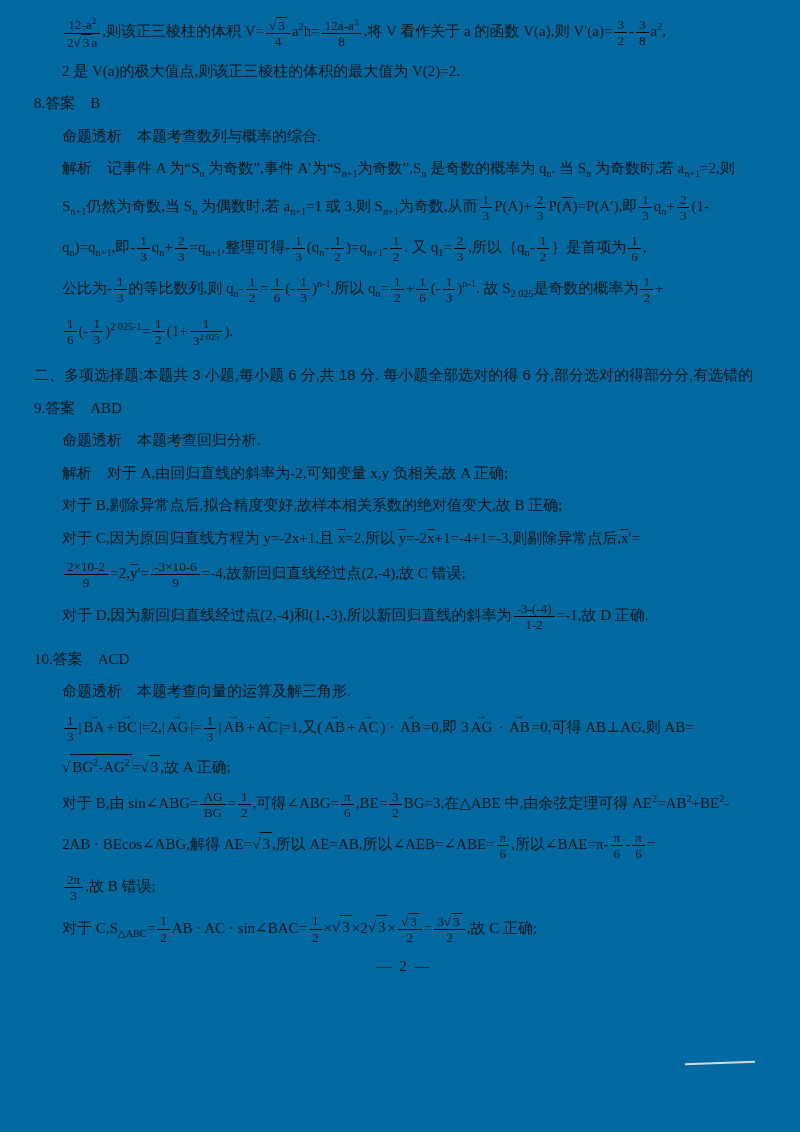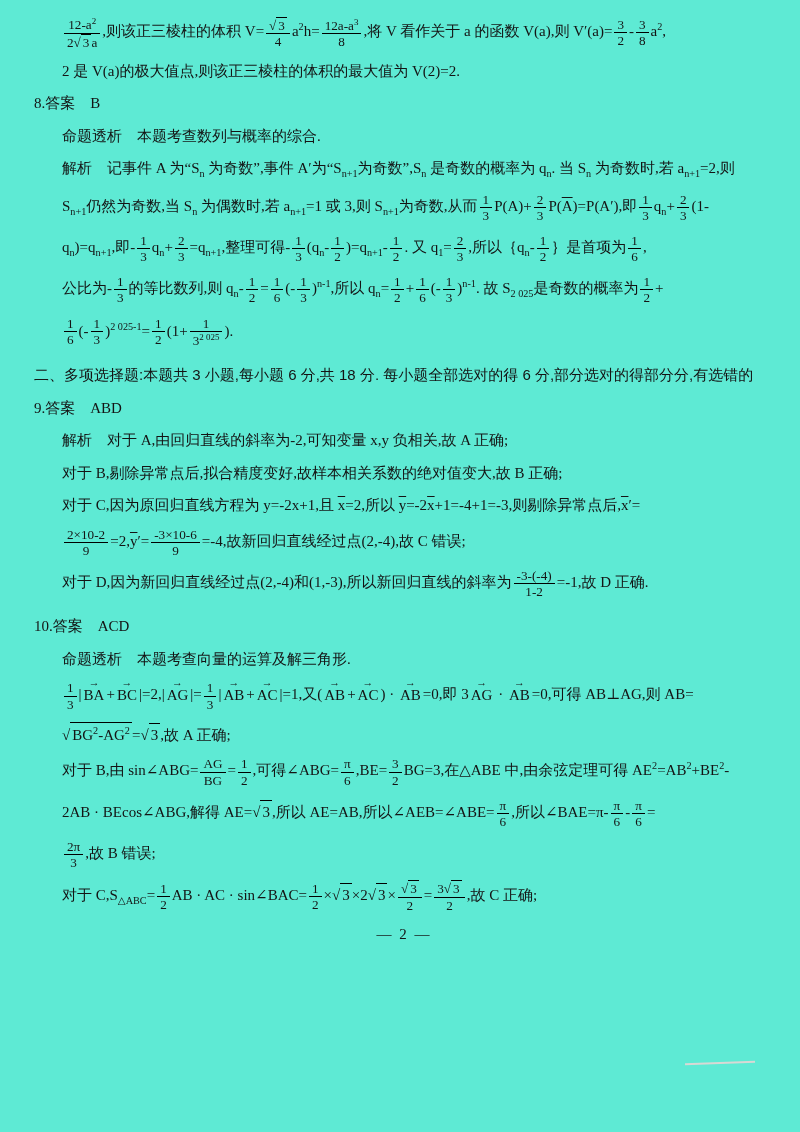--- a/index.html
+++ b/index.html
@@ -1,18 +1,18 @@
 <!DOCTYPE html>
 <html><head>
 <meta charset="utf-8">
 <style>
   html,body{margin:0;padding:0;}
   body{background:#ffffff;}
   .page{
-    width:800px;height:1132px;box-sizing:border-box;background:#5eead4;
+    width:800px;height:1132px;box-sizing:border-box;background:#0369a1;
     padding:16px 26px 6px 34px;
     font-family:"Liberation Serif","DejaVu Serif",serif;
     font-size:15px;line-height:1.5;color:#141414;
     overflow:hidden;position:relative;
   }
   .line{margin-bottom:10px;}
   .indent{padding-left:28px;}
   .gap-top{margin-top:16px;}
   b{font-family:"Liberation Sans","DejaVu Sans",sans-serif;font-weight:normal;}
   .frac{display:inline-block;text-align:center;vertical-align:middle;margin:0 2px;line-height:1.15;font-size:0.88em;}
@@ -40,20 +40,21 @@
   <div class="line indent"><b>命题透析</b>　本题考查数列与概率的综合.</div>
   <div class="line indent"><b>解析</b>　记事件 A 为“S<sub>n</sub> 为奇数”,事件 A′为“S<sub>n+1</sub>为奇数”,S<sub>n</sub> 是奇数的概率为 q<sub>n</sub>. 当 S<sub>n</sub> 为奇数时,若 a<sub>n+1</sub>=2,则</div>
   <div class="line indent">S<sub>n+1</sub>仍然为奇数,当 S<sub>n</sub> 为偶数时,若 a<sub>n+1</sub>=1 或 3,则 S<sub>n+1</sub>为奇数,从而<span class="frac"><span class="num">1</span><span class="den">3</span></span>P(A)+<span class="frac"><span class="num">2</span><span class="den">3</span></span>P(<span class="ol">A</span>)=P(A′),即<span class="frac"><span class="num">1</span><span class="den">3</span></span>q<sub>n</sub>+<span class="frac"><span class="num">2</span><span class="den">3</span></span>(1-</div>
   <div class="line indent">q<sub>n</sub>)=q<sub>n+1</sub>,即-<span class="frac"><span class="num">1</span><span class="den">3</span></span>q<sub>n</sub>+<span class="frac"><span class="num">2</span><span class="den">3</span></span>=q<sub>n+1</sub>,整理可得-<span class="frac"><span class="num">1</span><span class="den">3</span></span>(q<sub>n</sub>-<span class="frac"><span class="num">1</span><span class="den">2</span></span>)=q<sub>n+1</sub>-<span class="frac"><span class="num">1</span><span class="den">2</span></span>. 又 q<sub>1</sub>=<span class="frac"><span class="num">2</span><span class="den">3</span></span>,所以｛q<sub>n</sub>-<span class="frac"><span class="num">1</span><span class="den">2</span></span>｝是首项为<span class="frac"><span class="num">1</span><span class="den">6</span></span>,</div>
   <div class="line indent">公比为-<span class="frac"><span class="num">1</span><span class="den">3</span></span>的等比数列,则 q<sub>n</sub>-<span class="frac"><span class="num">1</span><span class="den">2</span></span>=<span class="frac"><span class="num">1</span><span class="den">6</span></span>(-<span class="frac"><span class="num">1</span><span class="den">3</span></span>)<sup>n-1</sup>,所以 q<sub>n</sub>=<span class="frac"><span class="num">1</span><span class="den">2</span></span>+<span class="frac"><span class="num">1</span><span class="den">6</span></span>(-<span class="frac"><span class="num">1</span><span class="den">3</span></span>)<sup>n-1</sup>. 故 S<sub>2 025</sub>是奇数的概率为<span class="frac"><span class="num">1</span><span class="den">2</span></span>+</div>
   <div class="line indent"><span class="frac"><span class="num">1</span><span class="den">6</span></span>(-<span class="frac"><span class="num">1</span><span class="den">3</span></span>)<sup>2 025-1</sup>=<span class="frac"><span class="num">1</span><span class="den">2</span></span>(1+<span class="frac"><span class="num">1</span><span class="den">3<sup>2 025</sup></span></span>).</div>
 
   <div class="line gap-top"><b>二、多项选择题:本题共 3 小题,每小题 6 分,共 18 分. 每小题全部选对的得 6 分,部分选对的得部分分,有选错的</b></div>
 
   <div class="line">9.<b>答案</b>　ABD</div>
+  <div class="line indent"><b>命题透析</b>　本题考查回归分析.</div>
   <div class="line indent"><b>解析</b>　对于 A,由回归直线的斜率为-2,可知变量 x,y 负相关,故 A 正确;</div>
   <div class="line indent">对于 B,剔除异常点后,拟合精度变好,故样本相关系数的绝对值变大,故 B 正确;</div>
   <div class="line indent">对于 C,因为原回归直线方程为 y=-2x+1,且 <span class="ol">x</span>=2,所以 <span class="ol">y</span>=-2<span class="ol">x</span>+1=-4+1=-3,则剔除异常点后,<span class="ol">x</span>′=</div>
   <div class="line indent"><span class="frac"><span class="num">2×10-2</span><span class="den">9</span></span>=2,<span class="ol">y</span>′=<span class="frac"><span class="num">-3×10-6</span><span class="den">9</span></span>=-4,故新回归直线经过点(2,-4),故 C 错误;</div>
   <div class="line indent">对于 D,因为新回归直线经过点(2,-4)和(1,-3),所以新回归直线的斜率为<span class="frac"><span class="num">-3-(-4)</span><span class="den">1-2</span></span>=-1,故 D 正确.</div>
 
   <div class="line gap-top">10.<b>答案</b>　ACD</div>
   <div class="line indent"><b>命题透析</b>　本题考查向量的运算及解三角形.</div>
   <div class="line indent"><span class="frac"><span class="num">1</span><span class="den">3</span></span>|<span class="vec">BA</span>+<span class="vec">BC</span>|=2,|<span class="vec">AG</span>|=<span class="frac"><span class="num">1</span><span class="den">3</span></span>|<span class="vec">AB</span>+<span class="vec">AC</span>|=1,又(<span class="vec">AB</span>+<span class="vec">AC</span>) · <span class="vec">AB</span>=0,即 3<span class="vec">AG</span> · <span class="vec">AB</span>=0,可得 AB⊥AG,则 AB=</div>
   <div class="line indent"><span class="sqrt"><span class="rad">√</span><span class="radicand">BG<sup>2</sup>-AG<sup>2</sup></span></span>=<span class="sqrt"><span class="rad">√</span><span class="radicand">3</span></span>,故 A 正确;</div>

